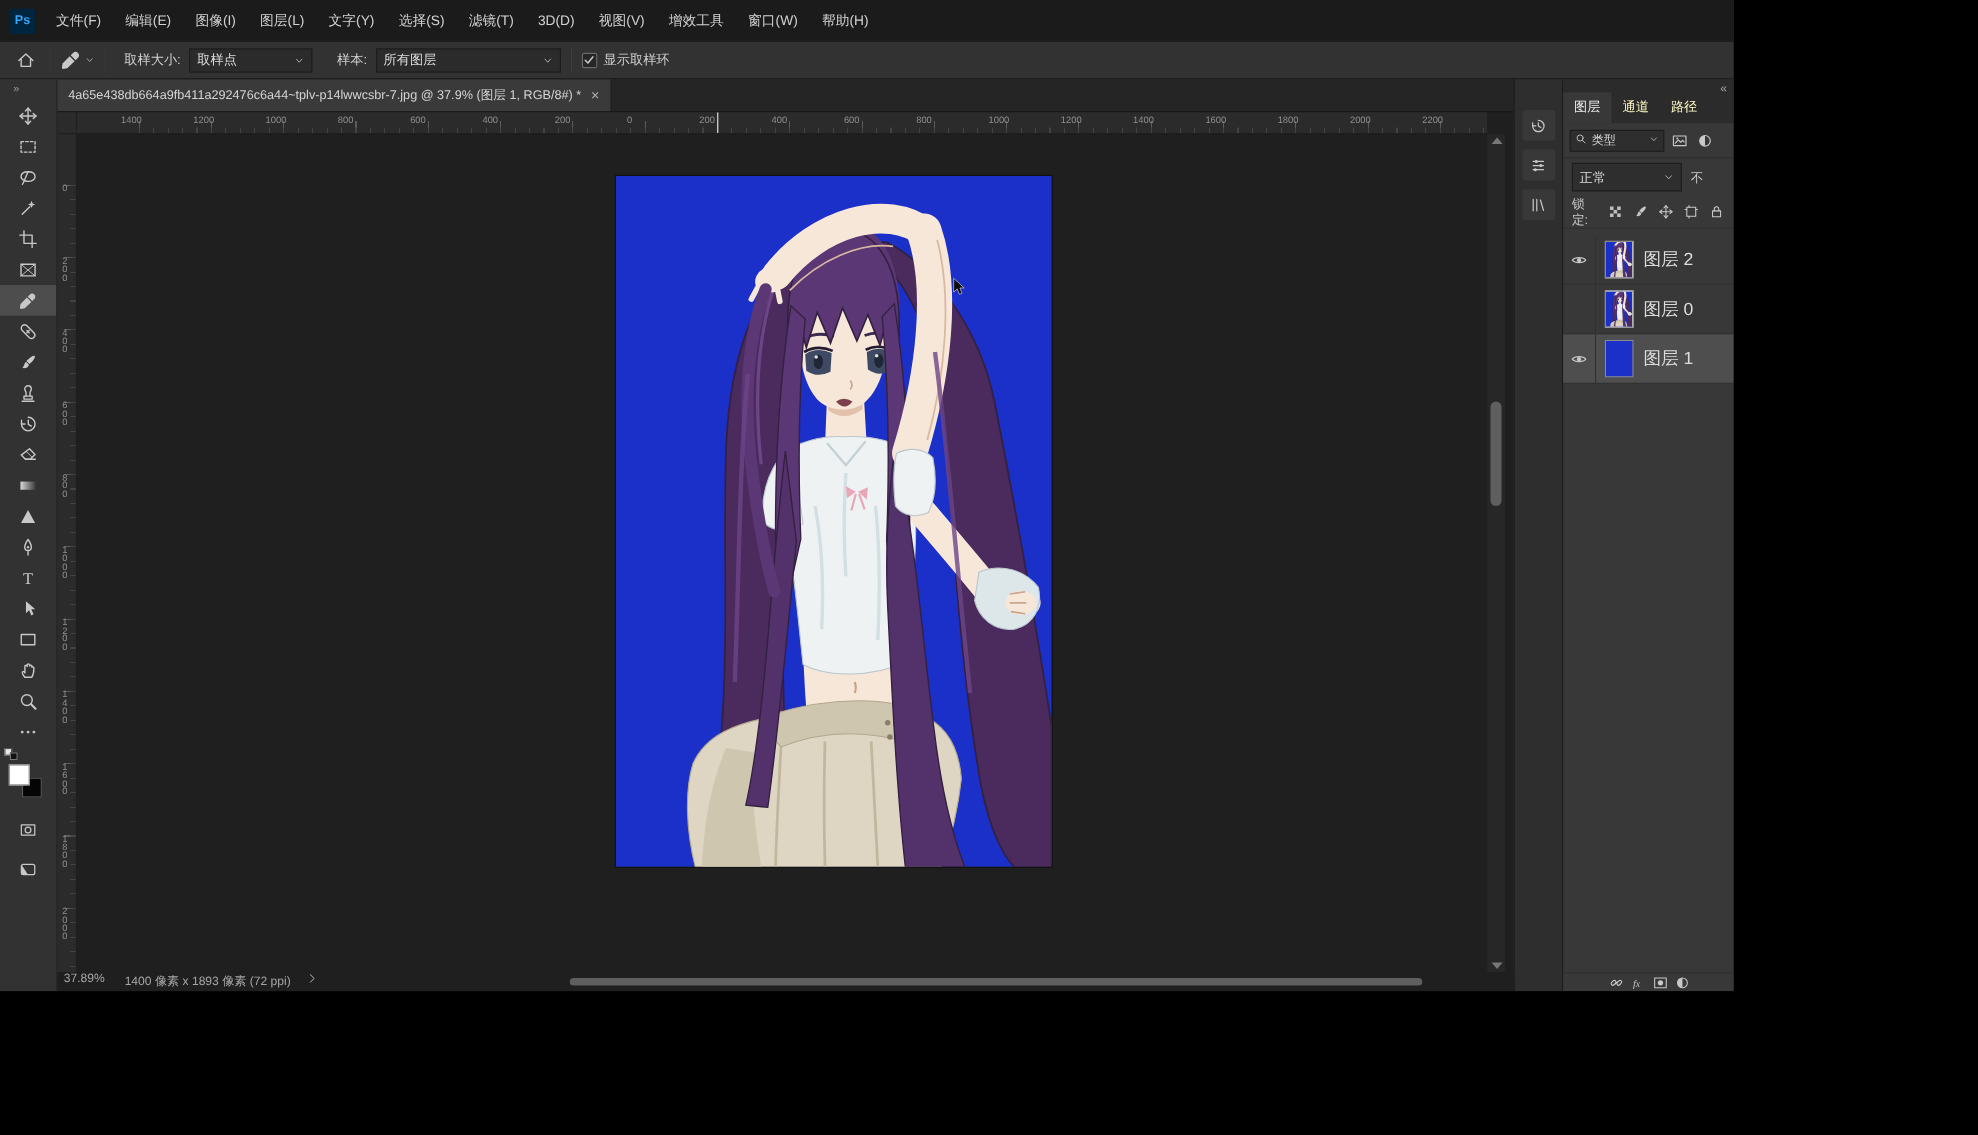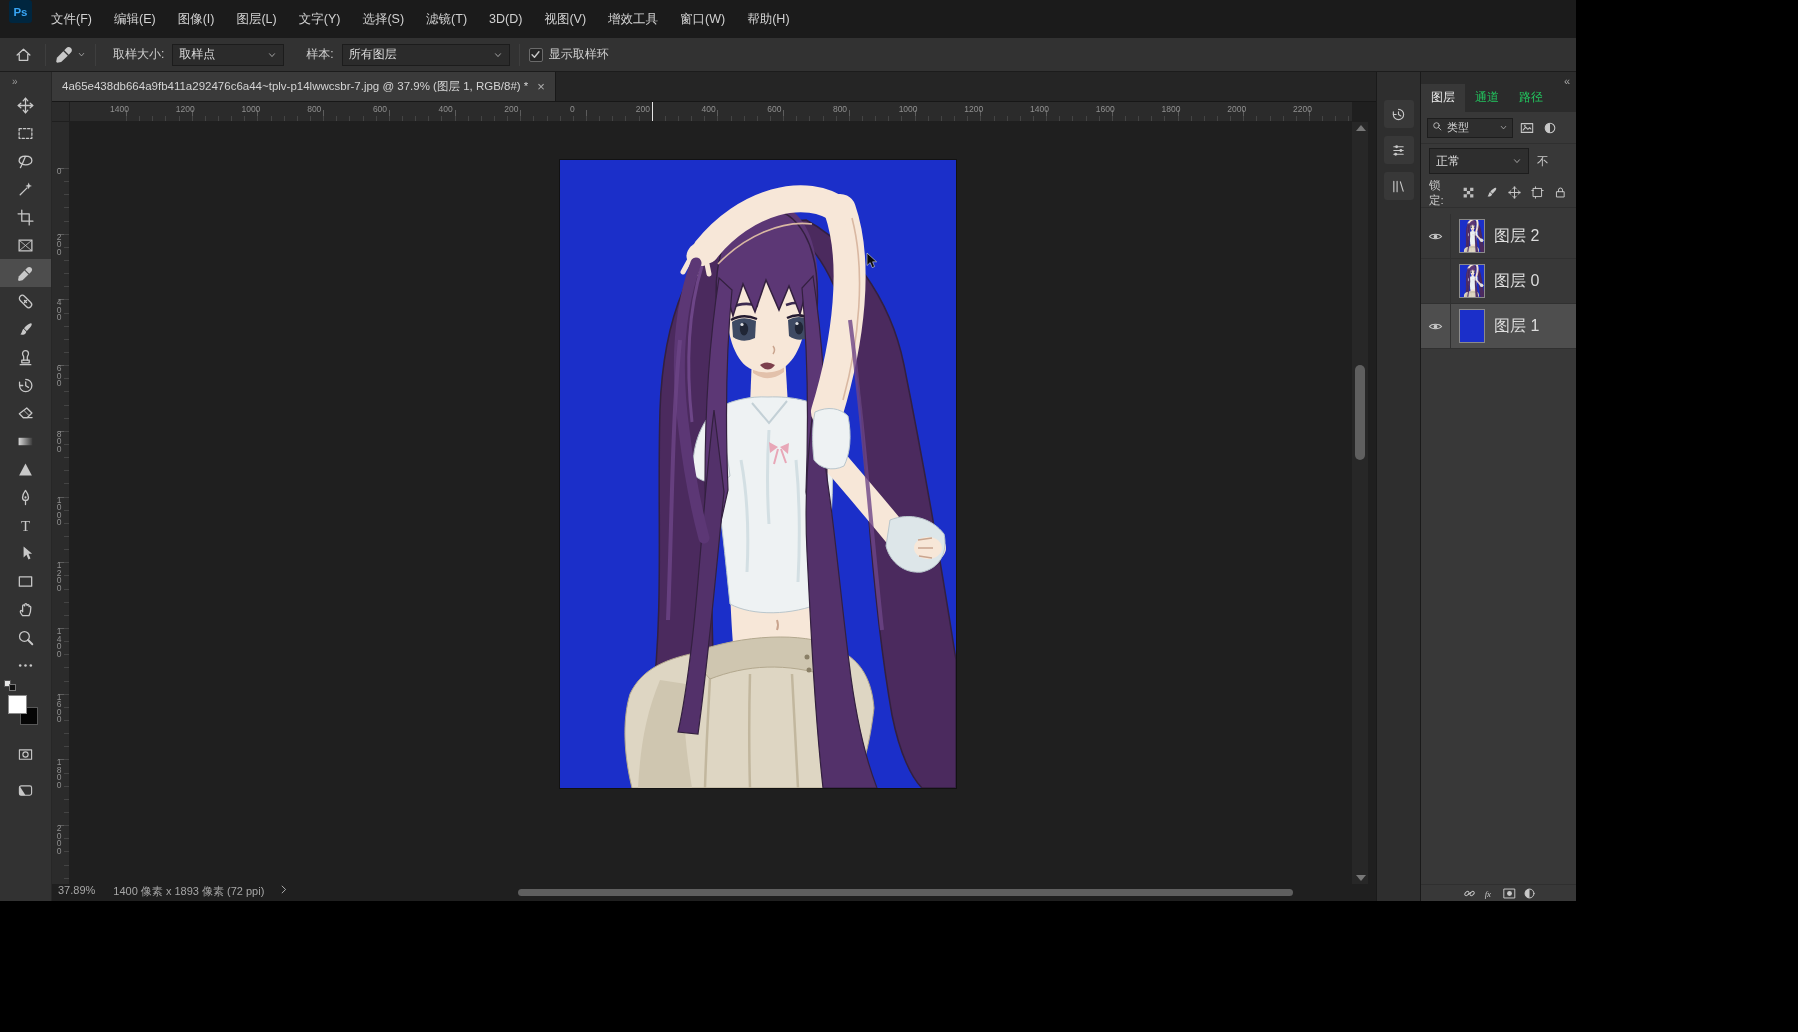--- a/index.html
+++ b/index.html
@@ -1,19 +1,19 @@
 <!DOCTYPE html>
 <html><head>
 <meta charset="utf-8">
 <style>
 *{margin:0;padding:0;box-sizing:border-box}
 html,body{width:1798px;height:1032px;background:#000;font-family:"Liberation Sans","DejaVu Sans",sans-serif}
 .app{position:absolute;left:0;top:0;width:1576px;height:901px;background:#323232;overflow:hidden;color:#d6d6d6}
 
-.menubar{position:absolute;left:0;top:0;width:100%;height:38px;background:#1b1b1b;display:flex;padding-left:9px;z-index:30}
+.menubar{position:absolute;left:0;top:0;width:100%;height:38px;background:#1b1b1b;display:flex;align-items:center;padding-left:9px;z-index:30}
 .logo{width:23px;height:23px;border-radius:3px;background:#00263f;color:#38a5f5;font-size:11.5px;font-weight:bold;display:flex;align-items:center;justify-content:center;margin-right:8px}
 .menu-item{padding:0 11px;font-size:12.5px;color:#d2d2d2;line-height:38px;cursor:default;white-space:nowrap}
 
 .optionsbar{position:absolute;left:0;top:38px;width:100%;height:34px;background:#323232;border-bottom:1px solid #1c1c1c;display:flex;align-items:center;padding:0 10px;z-index:29}
 .obtn{width:26px;height:24px;display:flex;align-items:center;justify-content:center}
 .sep{width:1px;height:22px;background:#252525;border-right:1px solid #3e3e3e;margin:0 9px}
 .olabel{font-size:12px;color:#cfcfcf;margin:0 8px;white-space:nowrap}
 .dd{height:22px;background:#2b2b2b;border:1px solid #1c1c1c;display:flex;align-items:center;padding:0 6px;font-size:12px;color:#dcdcdc;white-space:nowrap}
 .dd .caret{margin-left:auto;padding-left:10px;display:flex}
 .cb{width:14px;height:14px;background:#262626;border:1px solid #6a6a6a;border-radius:2px;display:flex;align-items:center;justify-content:center;margin-right:6px}
@@ -59,21 +59,21 @@
 .status-doc{margin-left:18px;white-space:nowrap}
 .status-arrow{margin-left:14px;display:flex}
 .hthumb{position:absolute;left:466px;top:5px;width:775px;height:7px;background:#5f5f5f;border-radius:4px}
 
 .pstrip{position:absolute;left:1376px;top:72px;width:44px;bottom:0;background:#2e2e2e;border-left:1px solid #1a1a1a}
 .pstrip .collapse{font-size:11px;color:#a8a8a8;text-align:right;padding:5px 7px 3px 0;letter-spacing:-1px}
 .strip-btn{width:30px;height:28px;margin:8px auto 0;display:flex;align-items:center;justify-content:center;background:#383838;border-radius:3px}
 
 .rpanel{position:absolute;left:1420px;top:72px;width:156px;bottom:0;background:#383838;border-left:1px solid #1a1a1a}
 .panel-top{height:40px;background:#2b2b2b;display:flex;align-items:flex-end}
-.ptab{padding:5px 10px 6px;font-size:12px;color:#22c55e;cursor:pointer;white-space:nowrap}
+.ptab{padding:5px 10px 6px;font-size:12px;color:#fef9c3;cursor:pointer;white-space:nowrap}
 .ptab.active{background:#383838;color:#ececec}
 .filter-row{height:32px;display:flex;align-items:center;padding:0 6px;gap:5px;border-bottom:1px solid #2f2f2f}
 .filter-select{flex:none;width:86px;height:20px;background:#2e2e2e;border:1px solid #1d1d1d;display:flex;align-items:center;gap:4px;padding:0 4px;font-size:11px;color:#d6d6d6}
 .mini-btn{width:18px;height:18px;display:flex;align-items:center;justify-content:center}
 .blend-row{height:34px;display:flex;align-items:center;padding:0 8px;gap:8px}
 .blend-select{width:100px;height:22px;background:#2e2e2e;border:1px solid #1d1d1d;display:flex;align-items:center;padding:12px 6px;font-size:12px;color:#dcdcdc}
 .blend-select .caret{margin-left:auto;display:flex}
 .opacity-cut{font-size:11.5px;color:#c9c9c9;width:16px;overflow:hidden;white-space:nowrap}
 .lock-row{height:30px;display:flex;align-items:center;padding:0 8px;gap:6px;font-size:11.5px;color:#c9c9c9;border-bottom:1px solid #2f2f2f}
 .layers-list{margin-top:6px}

